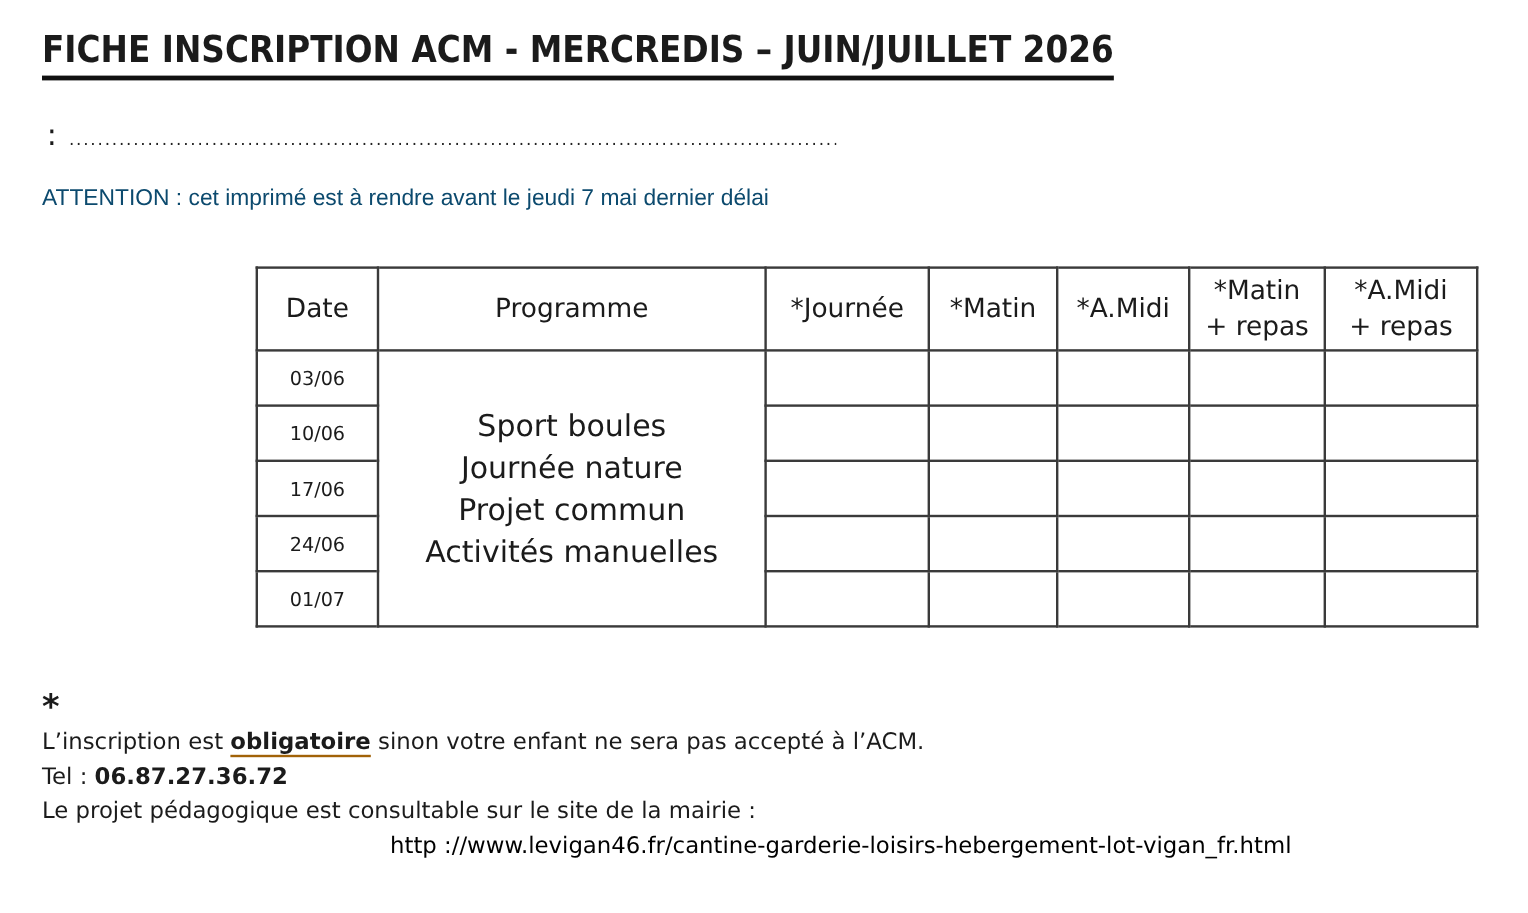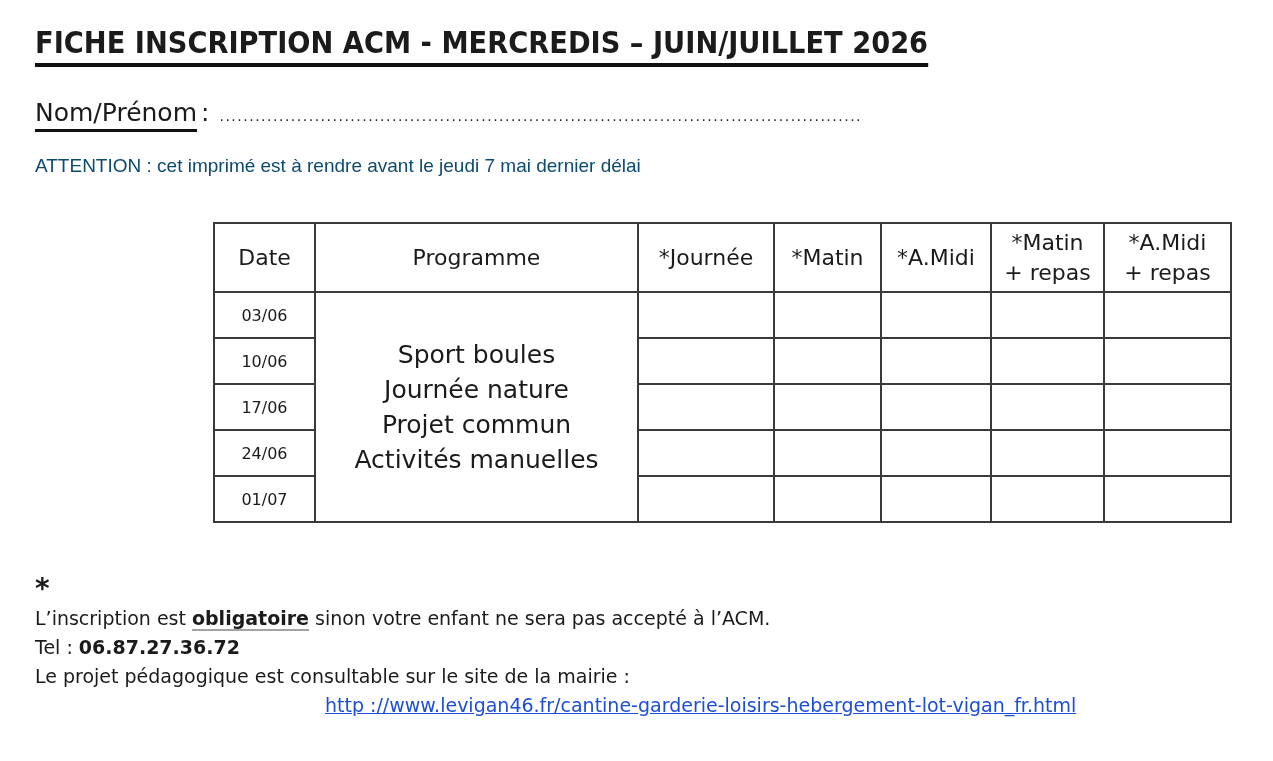--- a/index.html
+++ b/index.html
@@ -78,40 +78,38 @@
   }
   .note1 { top: 572px; display: flex; align-items: baseline; }
   .star { font-size: 28px; font-weight: bold; margin-right: 12px; }
   .note2 { top: 607px; }
   .note3 { top: 636px; }
   .note4 { top: 665px; }
   .bold { font-weight: bold; }
   .bold-underline {
     font-weight: bold;
     display: inline-block;
-    border-bottom: 2px solid #a3a3a3;
+    border-bottom: 2px solid #a16207;
     line-height: 1.1;
   }
   .link-line {
     position: absolute; left: 325px; top: 694px;
     font-size: 19px; white-space: nowrap;
   }
   .doc-link {
-    color: #1d4ed8;
-    text-decoration: underline;
+    color: #000000;
     cursor: pointer;
   }
 </style>
 </head>
 <body>
 
 <div class="title">FICHE INSCRIPTION ACM - MERCREDIS – JUIN/JUILLET 2026</div>
 
 <div class="name-row">
-  <span class="name-label">Nom/Prénom</span>
   <span class="name-sep">:</span>
   <span class="name-dots">................................................................................................................................................</span>
 </div>
 
 <div class="attention">ATTENTION : cet imprimé est à rendre avant le jeudi 7 mai dernier délai</div>
 
 <div class="table-wrap">
   <table>
     <colgroup>
       <col style="width:101px">

